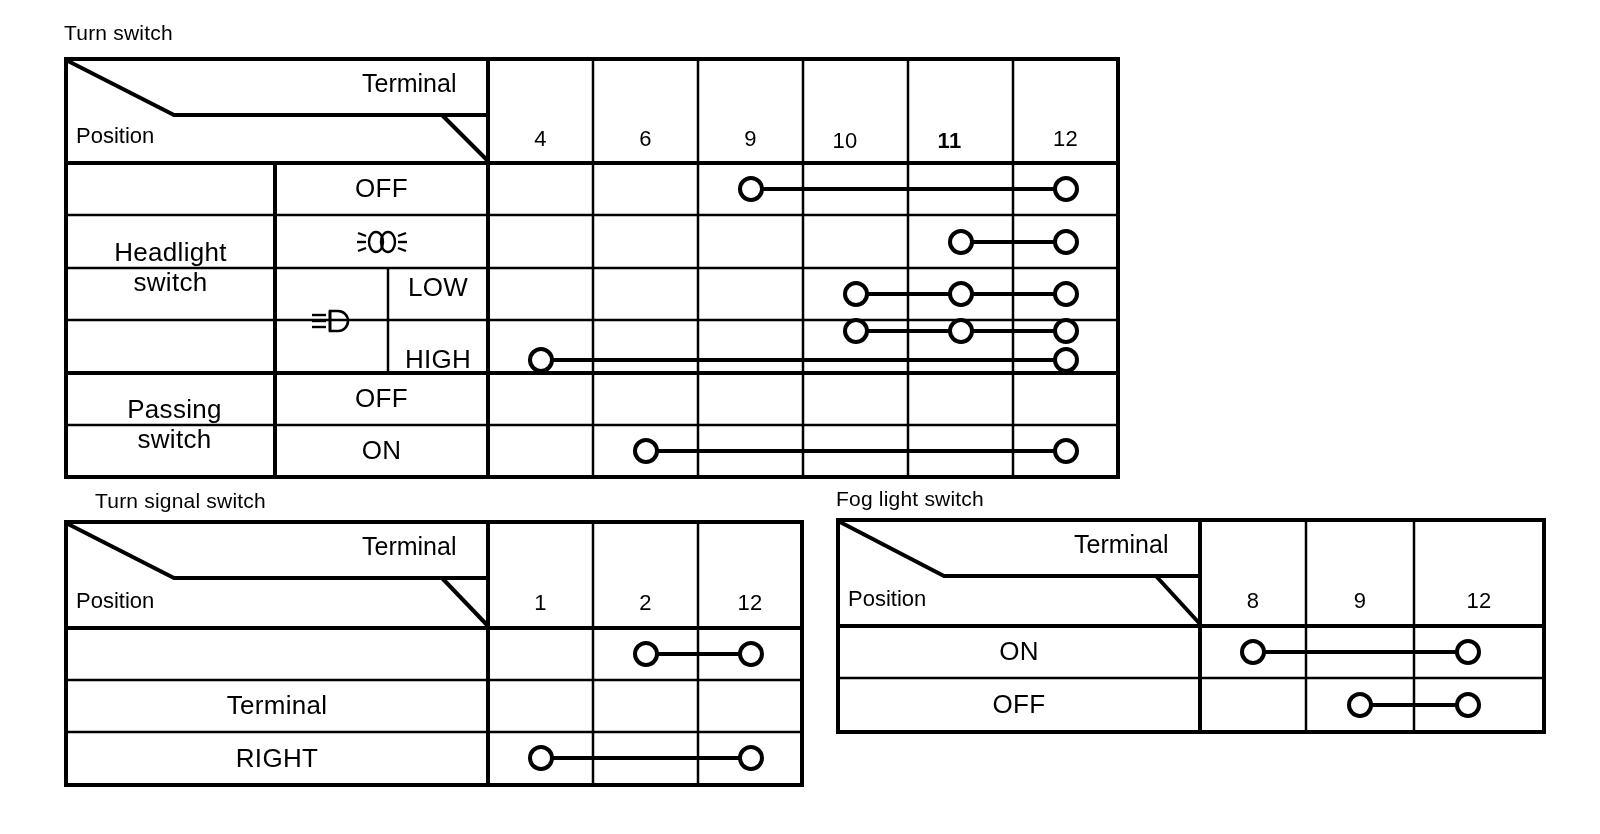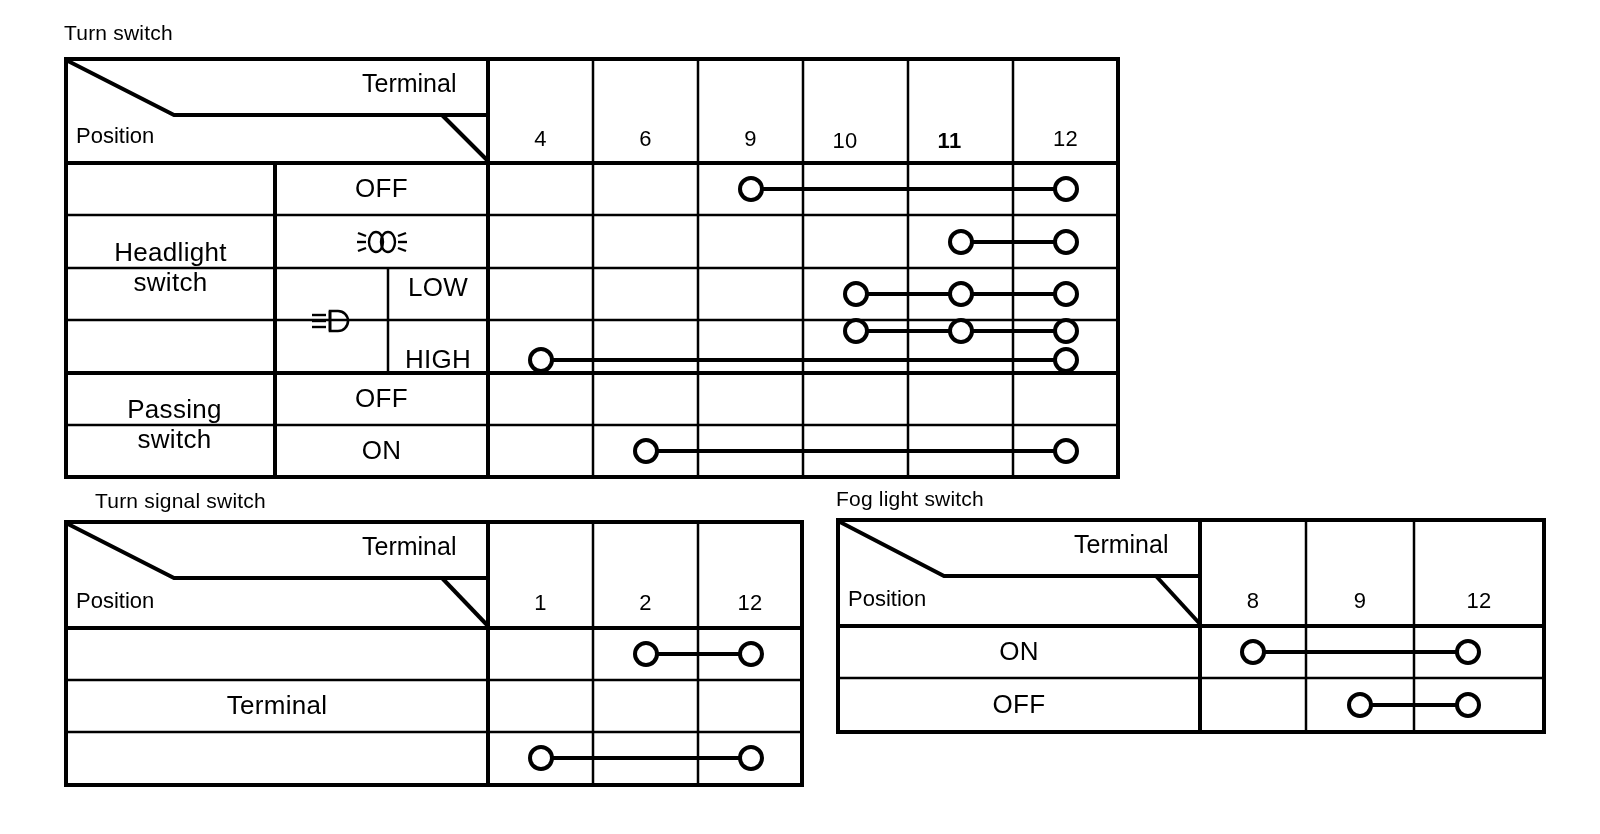--- a/index.html
+++ b/index.html
@@ -192,20 +192,21 @@
   </svg>
 
   <div class="corner-terminal" style="left:298px;top:12px;">Terminal</div>
   <div class="corner-position" style="left:12px;top:68px;">Position</div>
 
   <div class="cellbox hdrnum" style="left:424px;top:58px;width:105px;height:50px;">1</div>
   <div class="cellbox hdrnum" style="left:529px;top:58px;width:105px;height:50px;">2</div>
   <div class="cellbox hdrnum" style="left:634px;top:58px;width:104px;height:50px;">12</div>
 
   <div class="cellbox" style="left:2px;top:160px;width:422px;height:52px;">Terminal</div>
+  <div class="cellbox" style="left:2px;top:212px;width:422px;height:53px;">RIGHT</div>
 
   <svg class="grid" width="740" height="267" viewBox="0 0 740 267" aria-hidden="true">
     <g>
       <line x1="582" y1="134" x2="687" y2="134" class="conn" stroke-width="4"></line>
       <circle cx="582" cy="134" r="11" class="term-dot" stroke-width="4"></circle>
       <circle cx="687" cy="134" r="11" class="term-dot" stroke-width="4"></circle>
     </g>
     <g>
       <line x1="477" y1="238" x2="687" y2="238" class="conn" stroke-width="4"></line>
       <circle cx="477" cy="238" r="11" class="term-dot" stroke-width="4"></circle>

